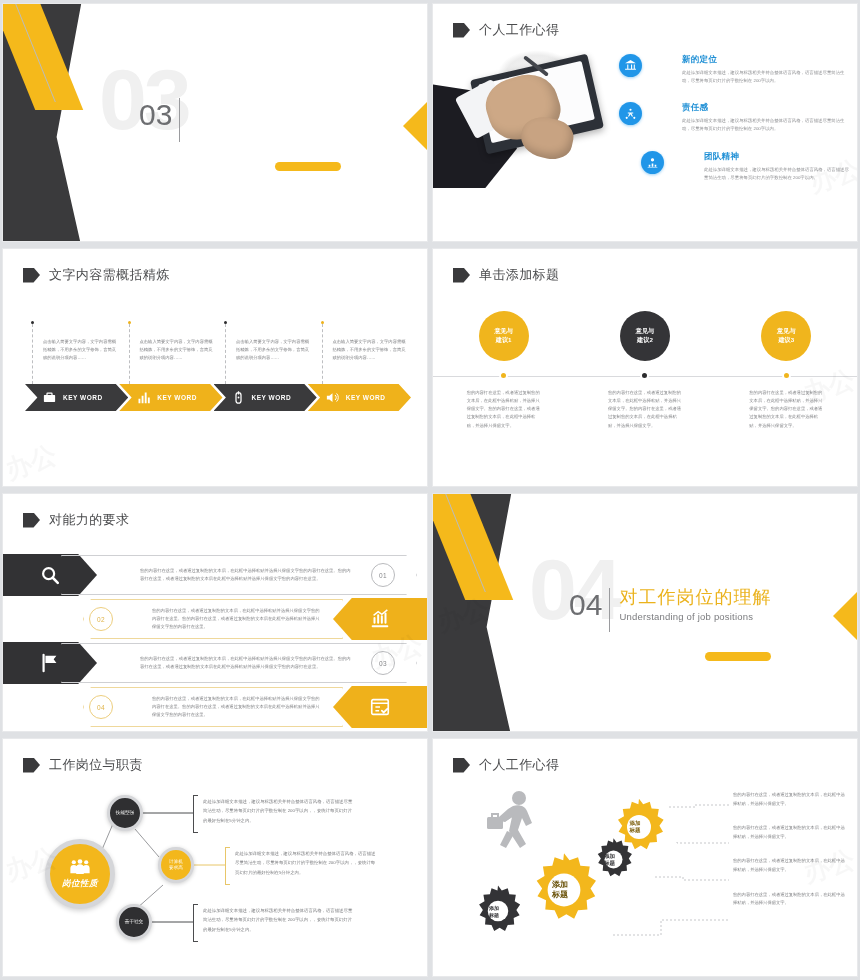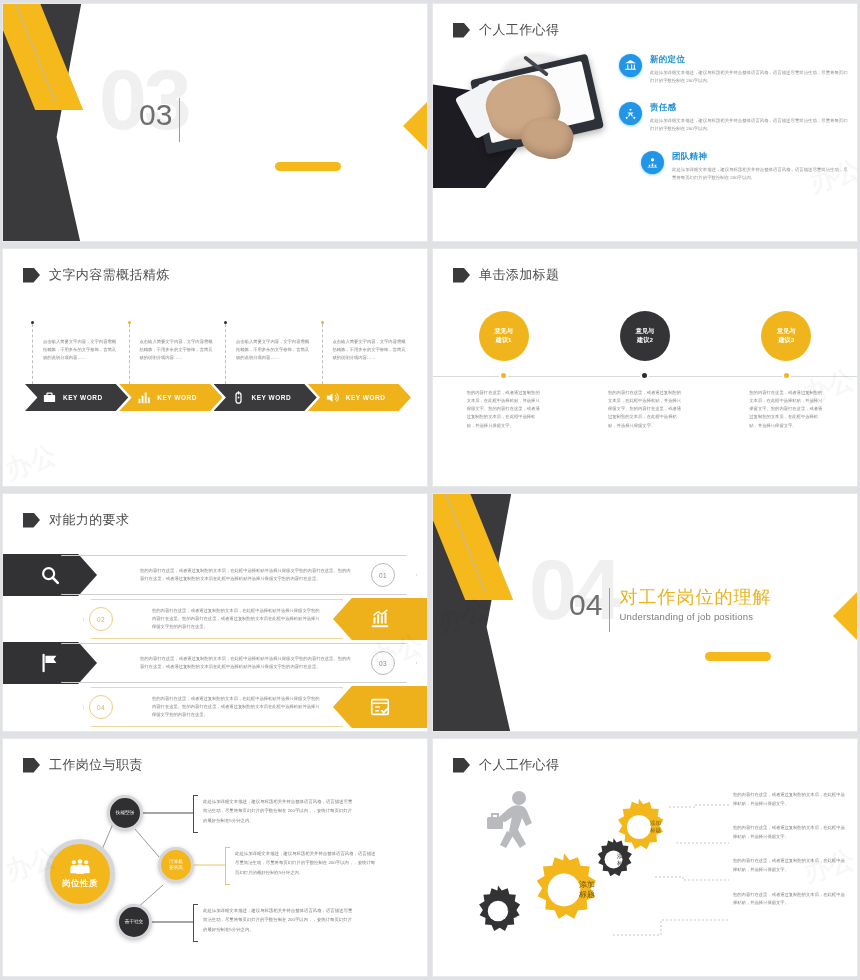--- a/index.html
+++ b/index.html
@@ -56,21 +56,21 @@
   }
   .ph-sleeve { position:absolute; left:0; top:52px; width:88px; height:104px; background:#1c1c22; clip-path:polygon(0 0,62% 8%,100% 62%,64% 100%,0 100%); }
   .ph-cuff { position:absolute; left:34px; top:54px; width:42px; height:46px; background:#f3f4f6; transform:rotate(-28deg); border-radius:4px; }
   .ph-tablet { position:absolute; left:48px; top:34px; width:120px; height:76px; background:#2d3138; transform:rotate(-13deg); border-radius:4px; box-shadow:0 3px 7px rgba(0,0,0,.3); }
   .ph-screen { position:absolute; left:7px; top:6px; right:7px; bottom:10px; background:#fcfcfd; border-radius:2px; }
   .ph-hand { position:absolute; left:58px; top:44px; width:72px; height:62px; background:#cda886; border-radius:40% 46% 38% 44%; transform:rotate(-18deg); box-shadow:inset -4px -6px 10px rgba(0,0,0,.18); }
   .ph-hand2 { position:absolute; left:92px; top:86px; width:52px; height:40px; background:#c8a382; border-radius:46% 40% 42% 48%; transform:rotate(12deg); box-shadow:inset -3px -4px 8px rgba(0,0,0,.2); }
   .ph-pen { position:absolute; left:92px; top:32px; width:30px; height:4px; background:#44474d; transform:rotate(38deg); border-radius:2px; }
 
   .items { position:absolute; left:186px; top:50px; width:232px; }
-  .item { display:flex; margin-bottom:18px; }
+  .item { display:flex; margin-bottom:18px;gap:32px; }
   .it-circle {
     flex:0 0 auto; width:23px; height:23px; border-radius:50%; background:#2196E8;
     display:flex; align-items:center; justify-content:center; color:#fff; font-size:11px;
     box-shadow:0 1px 3px rgba(33,150,232,.45);
   }
   .it-circle svg { width:13px; height:13px; fill:#fff; }
   .it-txt { padding-left:8px; }
   .it-h { font-size:8.5px; color:#1E8FD5; font-weight:bold; letter-spacing:.3px; }
   .it-p { font-size:4.4px; color:#8c8d90; line-height:1.75; margin-top:3px; }
   .item.off1 { margin-left:22px; }
@@ -139,21 +139,21 @@
 
   
   .mm { position:absolute; left:0; top:0; width:424px; height:237px; }
   .mm-center {
     position:absolute; left:42px; top:100px; width:70px; height:70px; border-radius:50%;
     background:#F3B71C; border:5px solid #d5d6d9;
     display:flex; flex-direction:column; align-items:center; justify-content:center;
     box-shadow:0 2px 5px rgba(0,0,0,.18);
   }
   .mm-center svg { width:22px; height:18px; fill:#fff; }
-  .mm-center span { font-size:8.5px; color:#fff; font-weight:bold; margin-top:2px; letter-spacing:.5px; }
+  .mm-center span { font-size:8.5px; color:#fff; font-weight:bold; margin-top:2px; letter-spacing:.5px;font-style:italic; }
   .mm-node {
     position:absolute; width:36px; height:36px; border-radius:50%;
     border:3px solid #d5d6d9;
     display:flex; align-items:center; justify-content:center; text-align:center;
     font-size:4.6px; line-height:1.3; box-shadow:0 1px 4px rgba(0,0,0,.2);
   }
   .mm-node.dk { background:#2f2f31; color:#fff; }
   .mm-node.yl { background:#F3B71C; color:#fff; }
   .mm-n1 { left:104px; top:56px; }
   .mm-n2 { left:155px; top:108px; }
@@ -161,21 +161,21 @@
   .mm-brk { position:absolute; width:5px; border-left:1px solid #4b4c4e; border-top:1px solid #4b4c4e; border-bottom:1px solid #4b4c4e; }
   .mm-brk.y { border-color:#E8C669; }
   .mm-txt { position:absolute; width:152px; font-size:4.4px; color:#7a7b7e; line-height:2.1; }
 
   
   .gears { position:absolute; left:0; top:0; width:424px; height:237px; }
   .runner { position:absolute; left:52px; top:48px; width:64px; height:80px; }
   .gear { position:absolute; }
   .gear .lbl {
     position:absolute; left:0; right:8px; top:50%; transform:translateY(-50%);
-    text-align:right; font-size:5px; line-height:1.3; font-weight:normal;
+    text-align:center; font-size:5px; line-height:1.3; font-weight:bold;
   }
   .gear.g1 .lbl { color:#e9e9e9; }
   .gear.g2 .lbl { color:#6a5209; font-size:8px; }
   .gear.g3 .lbl { color:#e9e9e9; font-size:5.5px; }
   .gear.g4 .lbl { color:#7a5c08; font-size:5.5px; }
   .gtexts { position:absolute; left:300px; top:52px; width:112px; }
   .gtext { font-size:4.3px; color:#7b7c7f; line-height:2.0; margin-bottom:16px; }
 
   .wm { position:absolute; font-size:26px; color:#00000008; font-weight:bold; pointer-events:none; }
 </style>

